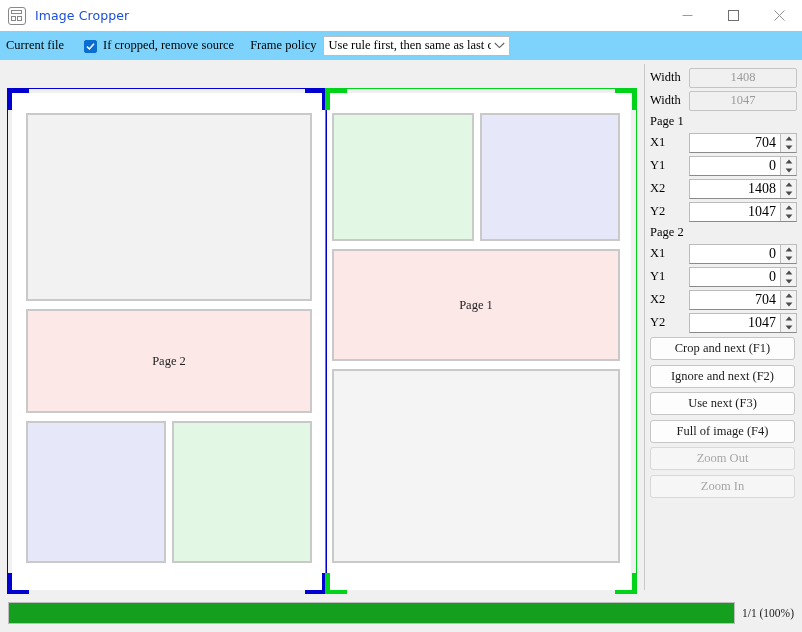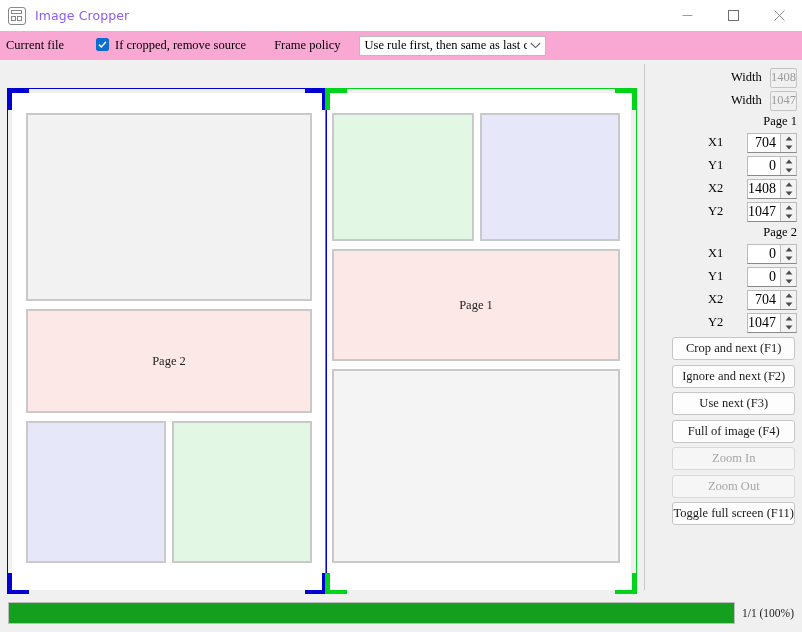--- a/index.html
+++ b/index.html
@@ -44,55 +44,55 @@
     border: 1.2px solid #888; background: #fff;
   }
   .title-icon .sq2 {
     position: absolute; left: 8.4px; top: 8.2px;
     width: 5px; height: 5.2px;
     border: 1.2px solid #888; background: #fff;
   }
   .title-text {
     font-family: "DejaVu Sans", sans-serif;
     font-size: 12.5px;
-    color: #8b5cf6;
+    color: #1d4ed8;
     letter-spacing: .1px;
   }
   .win-btns {
     position: absolute; right: 0; top: 0;
     height: 31px; display: flex;
   }
   .win-btn {
     width: 46px; height: 31px;
     display: flex; align-items: center; justify-content: center;
   }
   .win-btn svg { display: block; }
 
   
   .toolbar {
     height: 29px; min-height: 29px;
     display: flex; align-items: center;
-    background: #f9a8d4;
+    background: #7dd3fc;
     padding: 0 6px;
-    gap: 12px;
+    gap: 0;
   }
   .tb-label { margin-right: 6px; white-space: nowrap; }
   .file-input {
     height: 19px; flex: 0 0 300px;
     background: #fff;
     border: 1px solid #b4b4b4;
     border-bottom-color: #9a9a9a;
     font-family: "Liberation Serif", serif;
     font-size: 12.5px;
     padding: 0 3px;
     line-height: 17px;
     color: #000;
     overflow: hidden; white-space: nowrap;
   }
-  .chk-wrap { display: flex; align-items: flex-start; margin-left: 14px; }
+  .chk-wrap { display: flex; align-items: flex-end; margin-left: 14px; }
   .chk {
     width: 13px; height: 13px;
     background: #0a6ed1;
     border: 1px solid #0a6ed1;
     border-radius: 2px;
     display: flex; align-items: center; justify-content: center;
     margin-right: 6px;
   }
   .chk svg { display: block; }
   .fp-label { margin-left: 16px; margin-right: 7px; white-space: nowrap; }
@@ -158,21 +158,20 @@
   .hz { width: 22px; height: 5px; }
   .vt { width: 5px; height: 22px; }
 
   
   .ctrl {
     width: 157px;
     background: #f0f0f0;
     padding: 6px 5px 0 3px;
     display: flex; flex-direction: column;
     gap: 0;
-    align-items: flex-end;
   }
   .field-row {
     display: flex; align-items: center;
     height: 23px;
     margin-bottom: 0px;
   }
   .field-label {
     width: 41px; flex: 0 0 41px;
     font-size: 12.5px;
     padding-left: 2px;
@@ -522,23 +521,22 @@
             </div>
           </div>
         </div>
 
       <div class="btn-gap"></div>
       <div id="action-buttons">
           <div class="btn">Crop and next (F1)</div>
           <div class="btn">Ignore and next (F2)</div>
           <div class="btn">Use next (F3)</div>
           <div class="btn">Full of image (F4)</div>
+          <div class="btn disabled">Zoom Out</div>
           <div class="btn disabled">Zoom In</div>
-          <div class="btn disabled">Zoom Out</div>
-          <div class="btn">Toggle full screen (F11)</div>
         </div>
     </div>
   </div>
 
   <div class="progress-area">
     <div class="pbar">
       <div class="pfill" id="pfill" style="width: 100%;"></div>
     </div>
     <span class="ptext">1/1 (100%)</span>
   </div>

